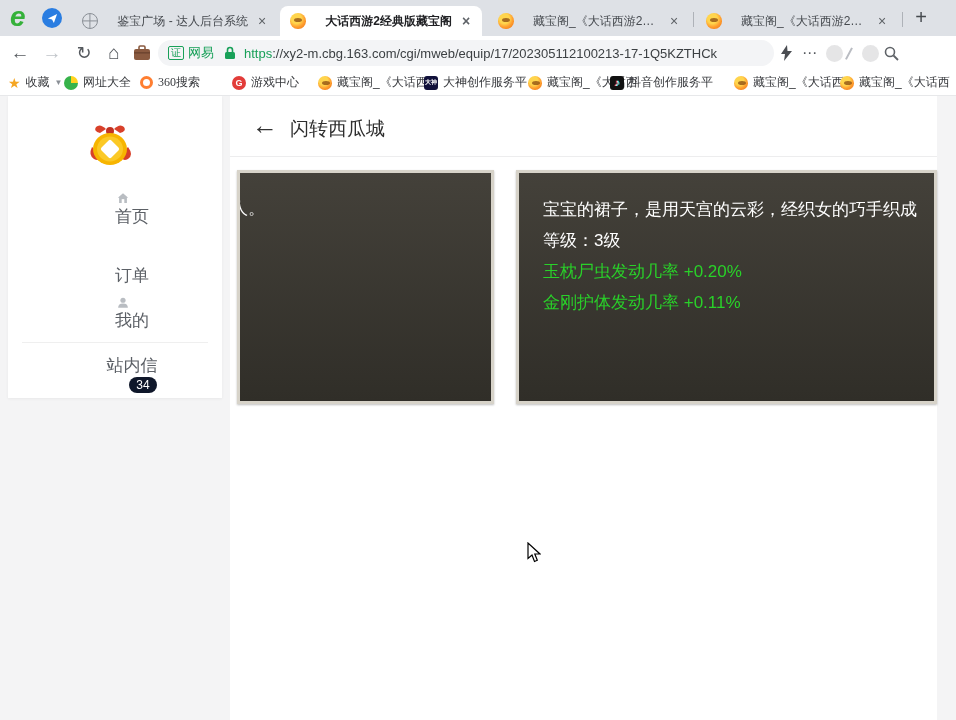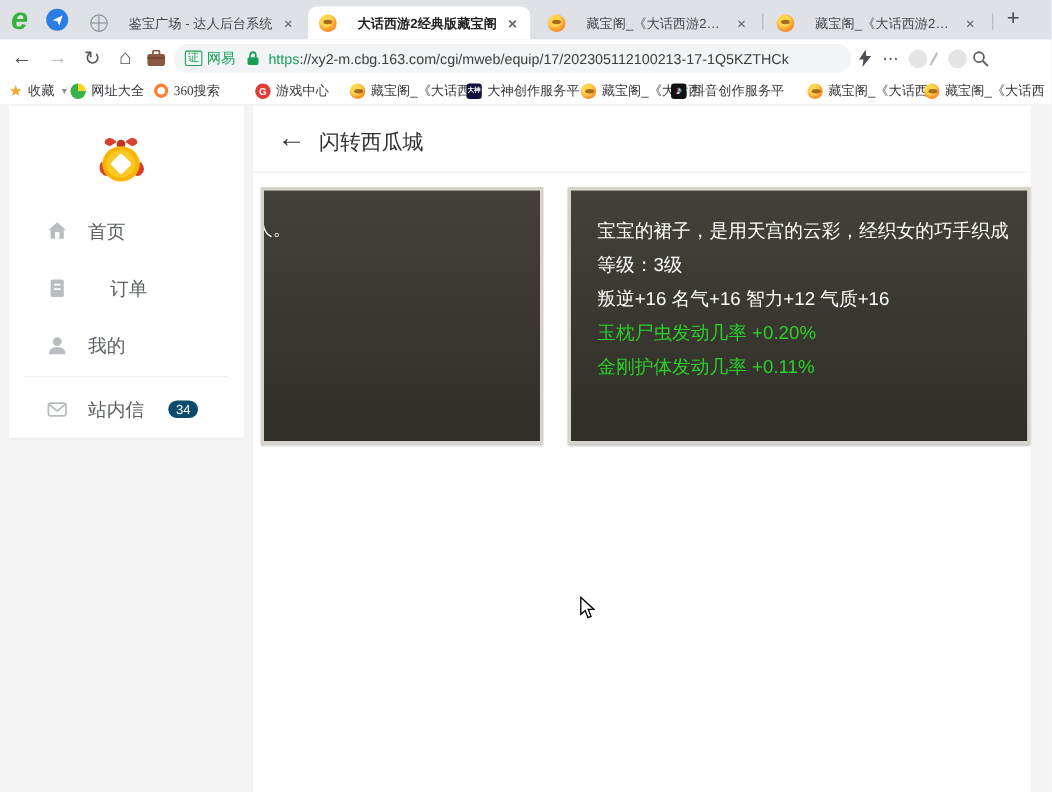--- a/index.html
+++ b/index.html
@@ -6,21 +6,21 @@
   html,body { width:956px; height:720px; overflow:hidden; }
   body { font-family:"Liberation Sans","DejaVu Sans",sans-serif; background:#f4f4f5; position:relative; }
   #stage { position:absolute; inset:0; width:956px; height:720px; }
 
   
   .tabbar { position:absolute; left:0; top:0; width:956px; height:36px; background:#dee1e6; }
   .browser-logo { position:absolute; left:10px; top:1px; font-size:28px; font-weight:bold; color:#35b13a; font-style:italic; }
   .blue-btn { position:absolute; left:42px; top:8px; width:20px; height:20px; border-radius:50%; background:#2a7de1; display:flex; align-items:center; justify-content:center; }
   .blue-btn svg { width:11px; height:11px; }
   .tab { position:absolute; top:6px; height:30px; display:flex; align-items:center; padding:0 8px 0 10px; font-size:12px; color:#45494e; }
-  .tab .title { flex:1; white-space:nowrap; overflow:hidden; text-overflow:ellipsis; margin:0 6px 0 19px; }
+  .tab .title { flex:1; white-space:nowrap; overflow:hidden; text-overflow:ellipsis; margin:0 6px 0 19px;text-align:right; }
   .tab.active { background:#fff; border-radius:8px 8px 0 0; color:#202124; }
   .tab-close { font-size:14px; color:#5f6368; width:16px; text-align:center; cursor:default; }
   .tab-sep { position:absolute; top:12px; width:1px; height:15px; background:#aeb2b8; }
   .newtab { position:absolute; left:908px; top:5px; width:26px; height:26px; font-size:20px; color:#45494e; text-align:center; line-height:25px; }
   .favicon { width:16px; height:16px; flex:0 0 16px; }
   .fav-globe { border:1.5px solid #8a8f96; border-radius:50%; position:relative; }
   .fav-globe:before { content:""; position:absolute; left:50%; top:0; bottom:0; width:1.2px; background:#8a8f96; transform:translateX(-50%); }
   .fav-globe:after { content:""; position:absolute; top:50%; left:0; right:0; height:1.2px; background:#8a8f96; transform:translateY(-50%); }
   .fav-monkey { border-radius:50% 50% 48% 48%; background:radial-gradient(circle at 40% 35%, #ffd54d 0 35%, #ff9d2e 60%, #e86c12 100%); position:relative; }
   .fav-monkey:after { content:""; position:absolute; left:4px; top:5px; width:8px; height:4px; border-radius:50%; background:#8a4a10; opacity:.75; }
@@ -57,24 +57,24 @@
   .fav-monkey.sm { width:14px; height:14px; flex:0 0 14px; }
 
   
   .page { position:absolute; left:0; top:96px; width:956px; height:624px; background:#f4f4f5; }
 
   .sidebar { position:absolute; left:8px; top:0; width:214px; height:302px; background:#fff; box-shadow:0 1px 3px rgba(0,0,0,.05); }
   .logo { position:absolute; left:0; top:16px; width:214px; height:66px; display:flex; align-items:center; justify-content:center; }
   .logo svg { width:52px; height:48px; margin-right:6px; }
   .logo-txt .t1 { font-size:26px; font-weight:bold; color:#faa21e; letter-spacing:2px; line-height:26px; }
   .logo-txt .t2 { font-size:9px; color:#f7b24a; letter-spacing:2.5px; margin-top:2px; }
-  .side-item { position:absolute; left:0; width:214px; height:36px; display:flex; align-items:center; padding-left:34px; color:#5c6066; font-size:17px; }
+  .side-item { position:absolute; left:0; width:214px; height:36px; display:flex; align-items:center; padding-left:34px; color:#5c6066; font-size:17px;flex-direction:column; }
   .side-item svg { width:20px; height:20px; margin-right:18px; }
   .side-divider { position:absolute; left:14px; top:246px; width:186px; height:1px; background:#efefef; }
-  .badge { margin-left:22px; background:#0c4a6e; color:#fff; font-size:12px; border-radius:10px; padding:2px 7px; line-height:12px; }
+  .badge { margin-left:22px; background:#0f172a; color:#fff; font-size:12px; border-radius:10px; padding:2px 7px; line-height:12px; }
 
   .mainpanel { position:absolute; left:230px; top:0; width:707px; height:624px; background:#fff; }
   .page-header { position:absolute; left:0; top:0; width:707px; height:61px; border-bottom:1px solid #ededee; }
   .back-arrow { position:absolute; left:22px; top:14px; font-size:26px; color:#333; line-height:30px; }
   .page-title { position:absolute; left:60px; top:20px; font-size:19px; color:#2e2e2e; }
 
   .card { position:absolute; top:74px; height:234px; background:linear-gradient(#44413a,#302e28); border:3px solid #d7d3c9; overflow:hidden; box-shadow:0 1px 2px rgba(0,0,0,.25); }
   .card-left { left:7px; width:257px; }
   .card-right { left:286px; width:421px; padding:21px 0 0 24px; }
   .frag { position:absolute; left:-9px; top:24px; font-size:17px; color:#fff; white-space:nowrap; }
@@ -278,21 +278,20 @@
         <div class="page-title">闪转西瓜城</div>
       </div>
 
       <div class="card card-left">
         <span class="frag">人。</span>
       </div>
 
       <div class="card card-right">
         <div class="cline">宝宝的裙子，是用天宫的云彩，经织女的巧手织成</div>
         <div class="cline">等级：3级</div>
-        <div class="cline">叛逆+16 名气+16 智力+12 气质+16</div>
         <div class="cline green">玉枕尸虫发动几率 +0.20%</div>
         <div class="cline green">金刚护体发动几率 +0.11%</div>
       </div>
     </div>
   </div>
 
   <svg class="cursor" viewBox="0 0 14 21">
     <path d="M1 1 L1 16.5 L5 13 L7.5 19.5 L10.3 18.3 L7.8 12 L13 12 Z" fill="#fff" stroke="#000" stroke-width="1.2"></path>
   </svg>
 

